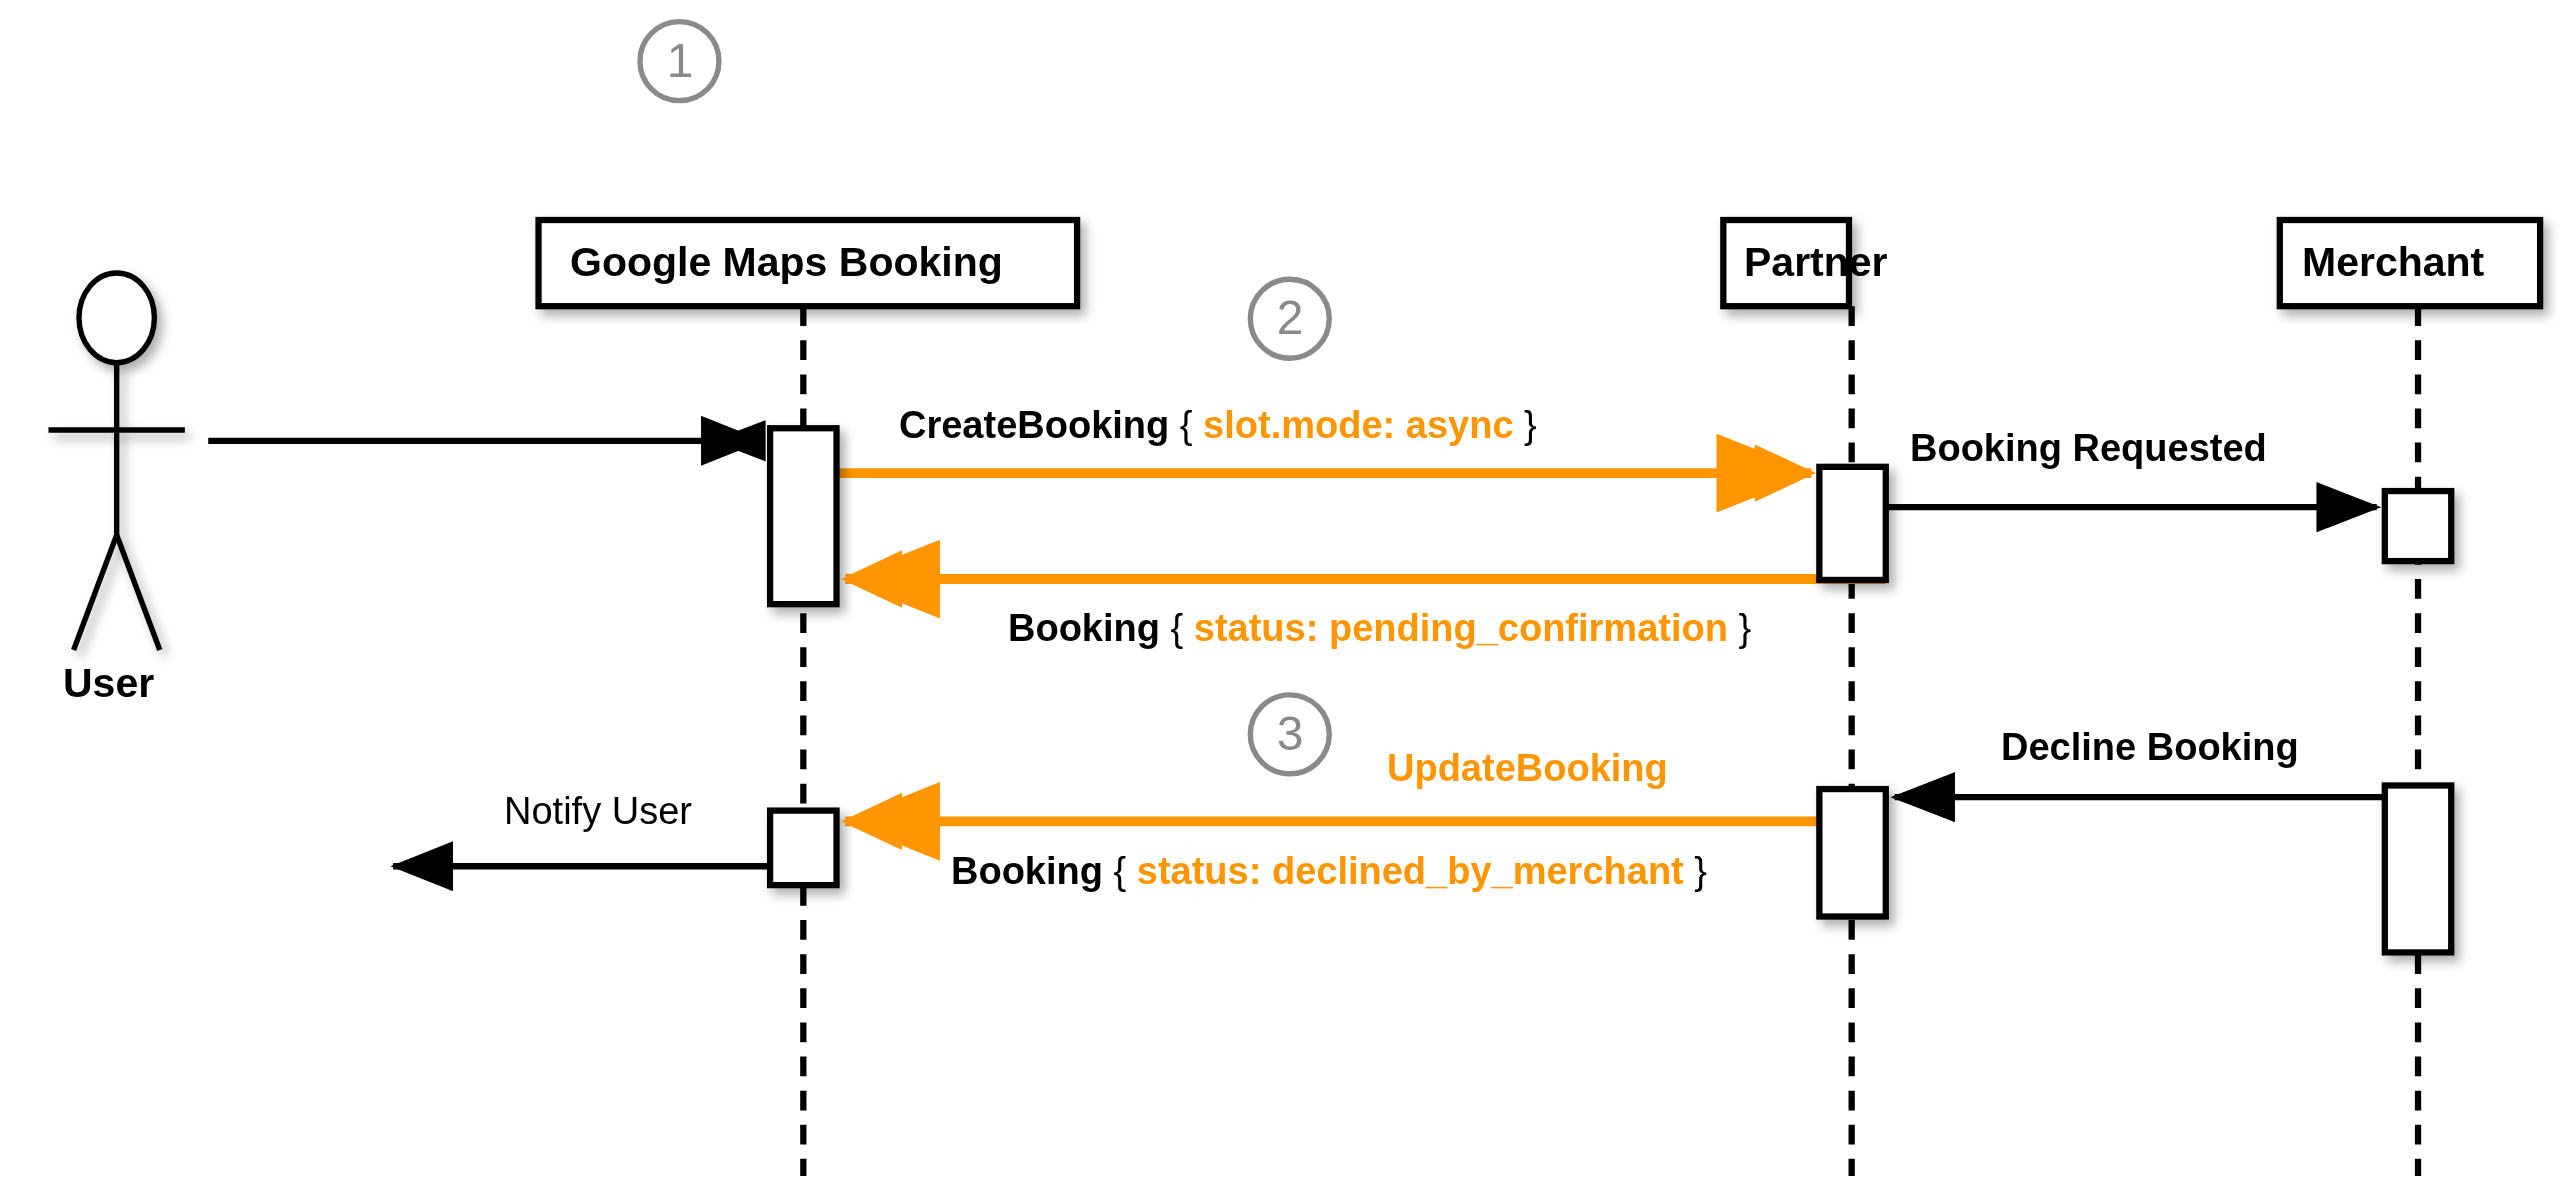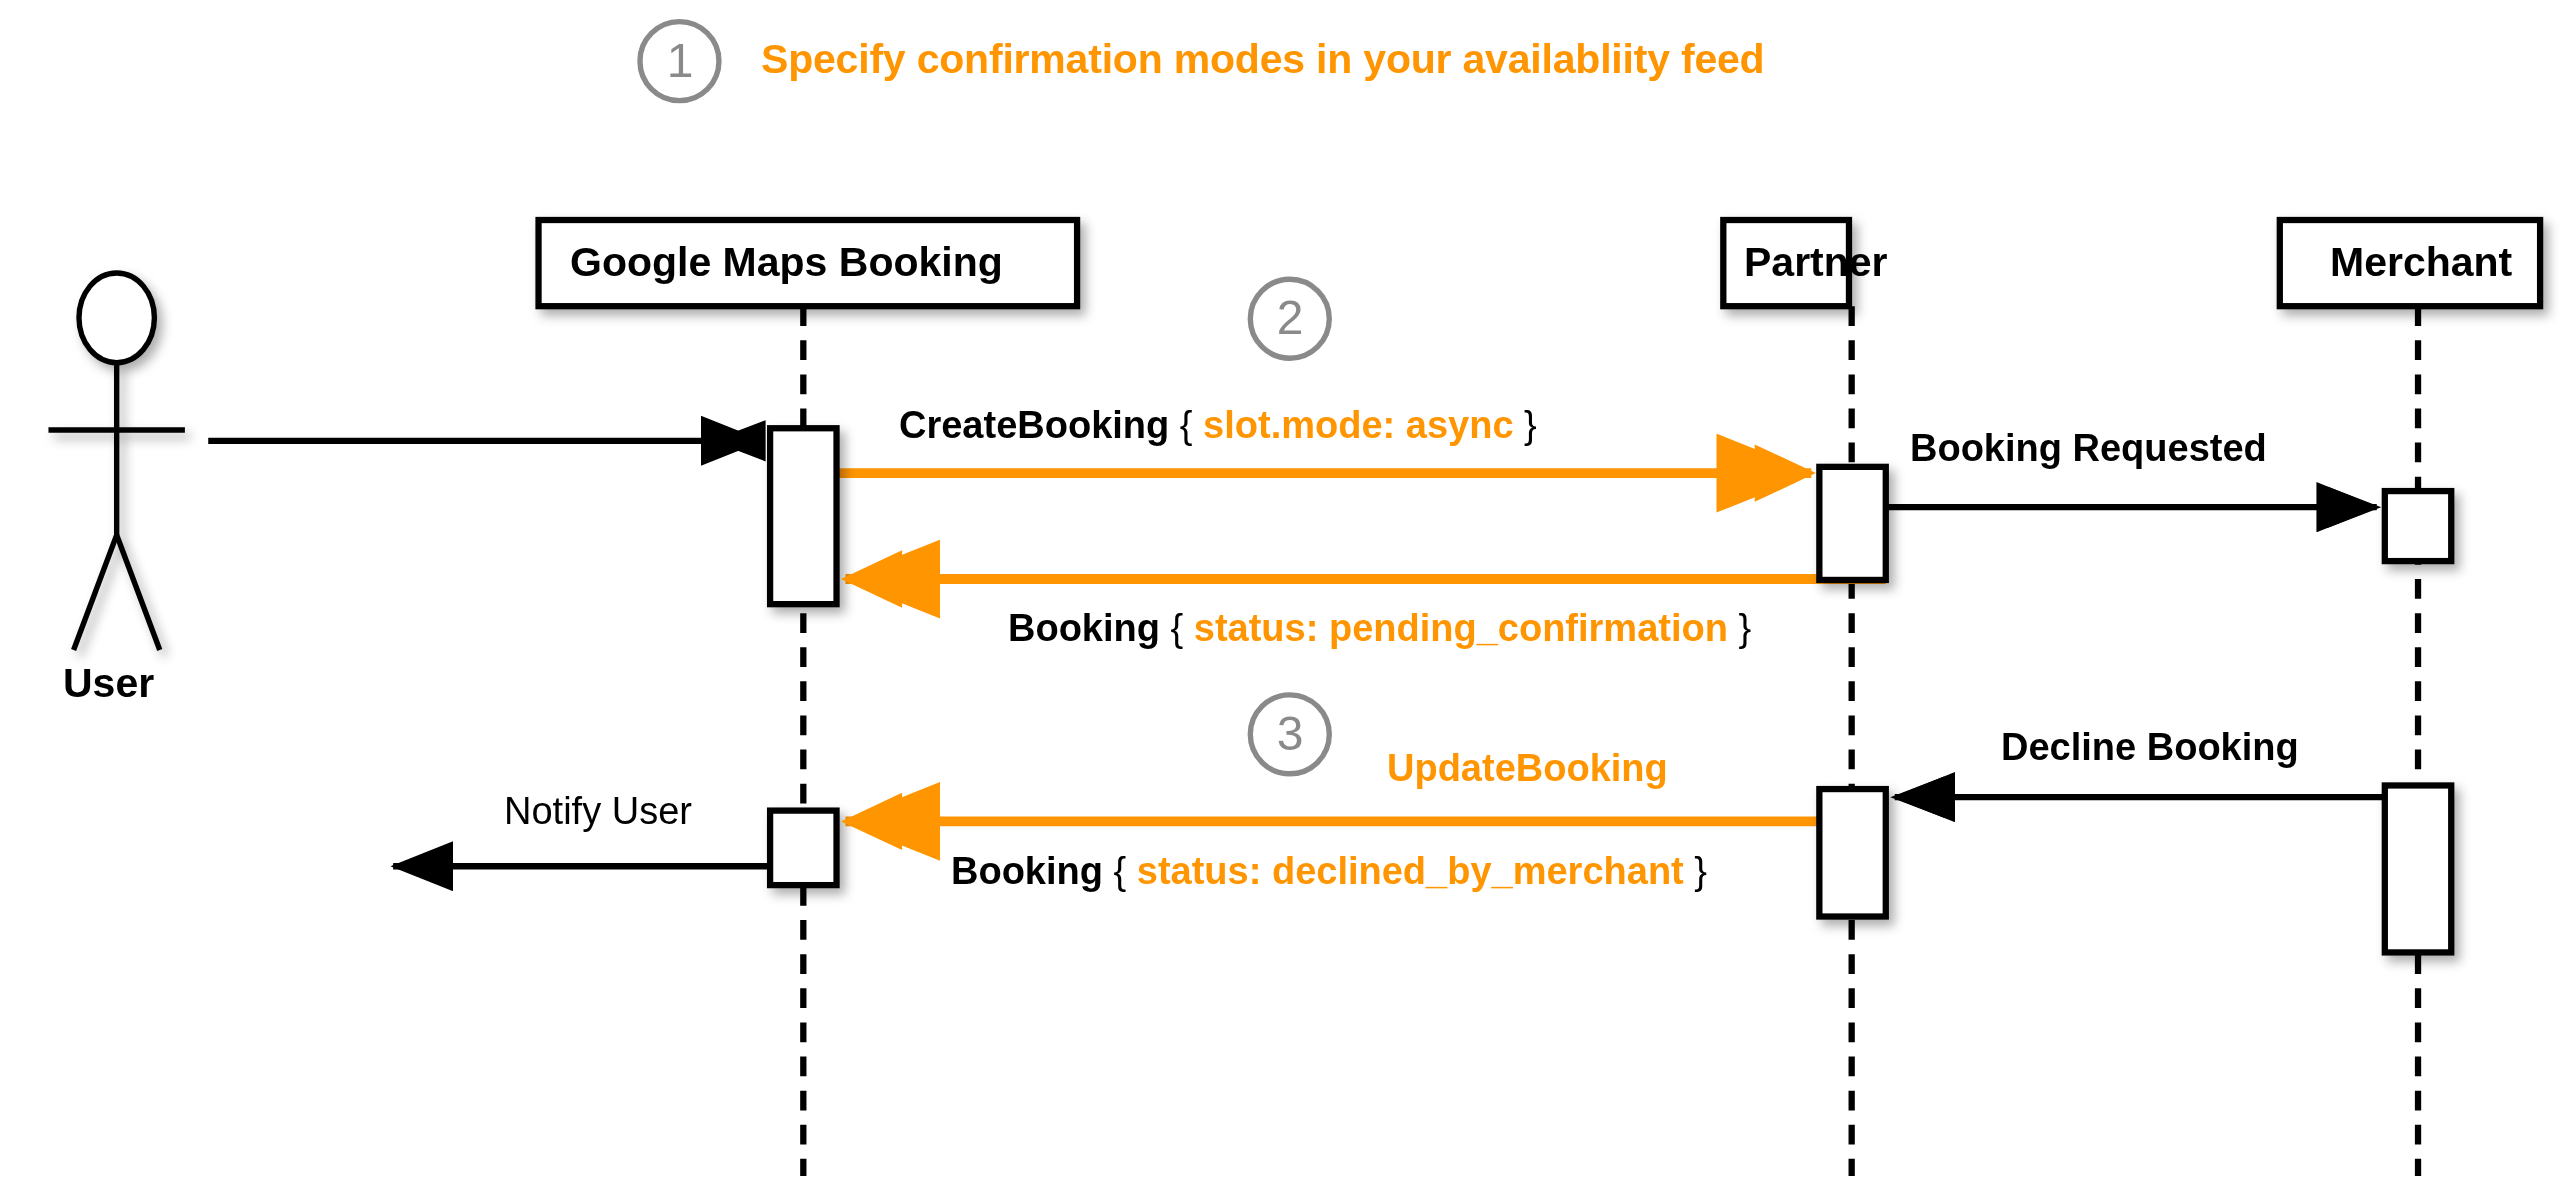--- a/index.html
+++ b/index.html
@@ -143,25 +143,24 @@
     <path d="M2653,565 L2593,542 L2593,588 z" fill="#000000"></path>
     <path d="M937,645 L1005,613 L1005,677 z" fill="#FF9500"></path>
     <path d="M2106,888 L2166,865 L2166,911 z" fill="#000000"></path>
     <path d="M937,915 L1005,883 L1005,947 z" fill="#FF9500"></path>
   </svg>
 
   <div class="step-num" style="left:653px; top:37px; width:54px;">1</div>
   <div class="step-num" style="left:1263px; top:294px; width:54px;">2</div>
   <div class="step-num" style="left:1263px; top:710px; width:54px;">3</div>
 
-  <div class="lbl title-text orange" style="left:761px; top:39px;">Specify confirmation modes in your availabliity feed</div>
 
   <div class="lbl actor-name" style="left:570px; top:242px;">Google Maps Booking</div>
   <div class="lbl actor-name" style="left:1744px; top:242px;">Partner</div>
-  <div class="lbl actor-name" style="left:2302px; top:242px;margin-left:28px;">Merchant</div>
+  <div class="lbl actor-name" style="left:2302px; top:242px;">Merchant</div>
   <div class="lbl actor-name" style="left:63px; top:663px;">User</div>
 
 
   <div class="lbl lbl-bold msg-main" style="left:1910px; top:429px;">Booking Requested</div>
 
   <div class="lbl msg-main" style="left:899px; top:406px;"><span class="lbl-bold">CreateBooking</span><span class="brace"> { </span><span class="lbl-bold orange">slot.mode: async</span><span class="brace"> }</span></div>
 
   <div class="lbl msg-main" style="left:1008px; top:609px;"><span class="lbl-bold">Booking</span><span class="brace"> { </span><span class="lbl-bold orange">status: pending_confirmation</span><span class="brace"> }</span></div>
 
   <div class="lbl lbl-bold msg-main" style="left:2001px; top:728px;">Decline Booking</div>

